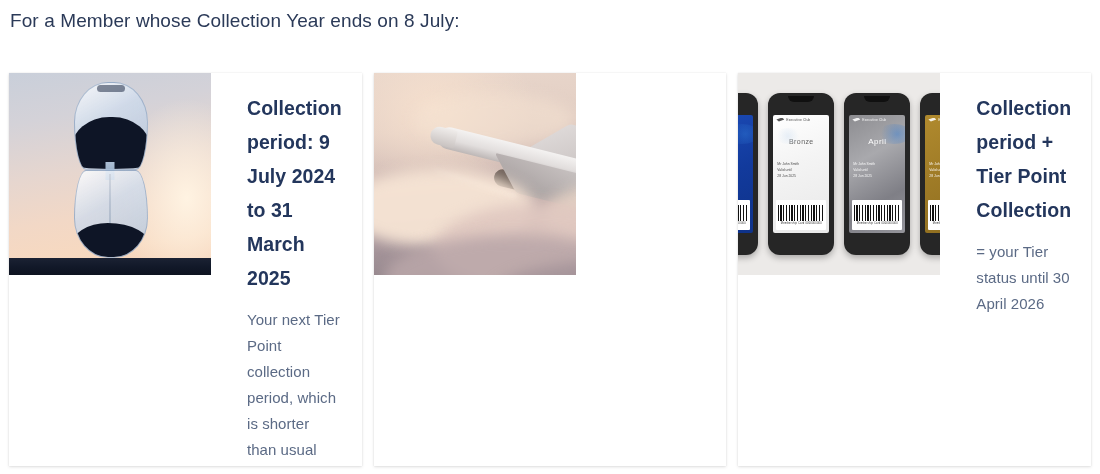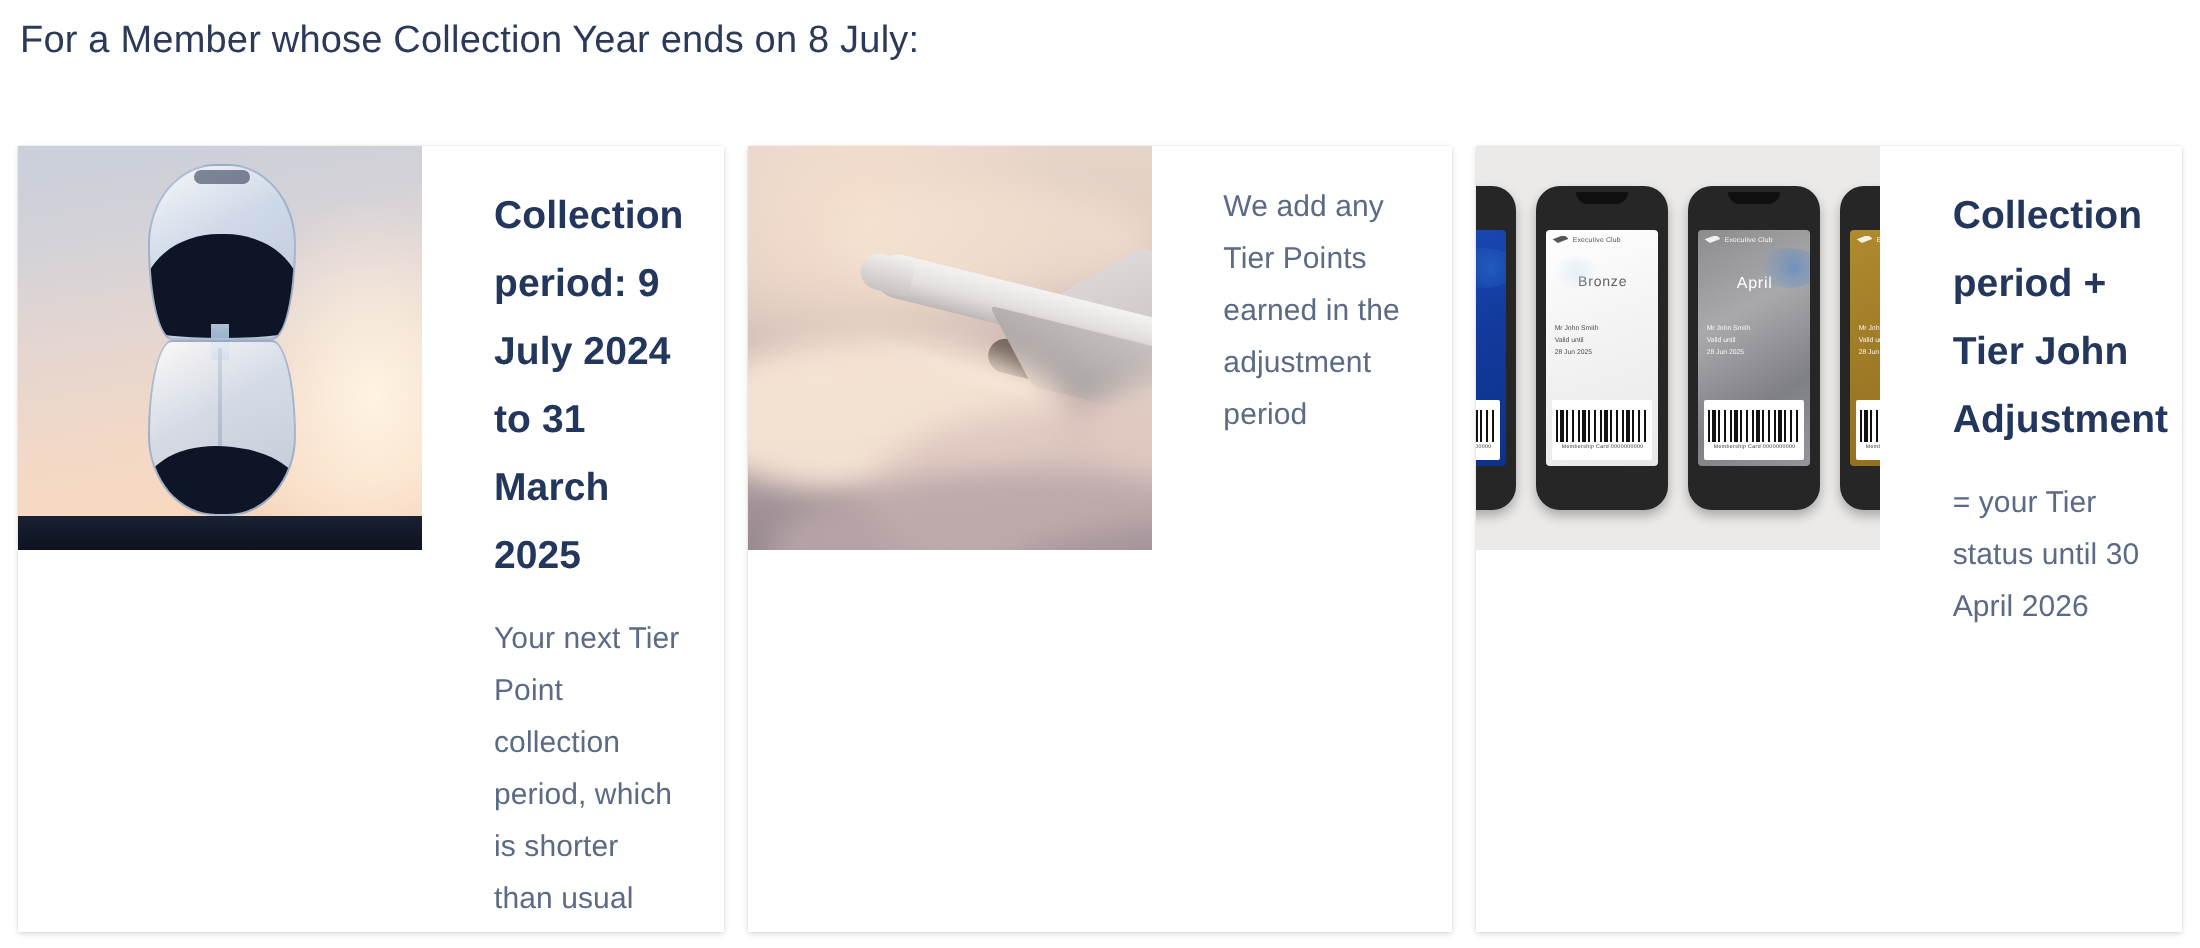--- a/index.html
+++ b/index.html
@@ -466,21 +466,20 @@
           </div>
           <div class="cloud c1"></div>
           <div class="cloud c3"></div>
           <div class="cloud c2"></div>
           <div class="cloud c5"></div>
           <div class="cloud c4"></div>
           <div class="cloud c8"></div>
         </div>
       </div>
       <div class="card-body">
-        <p class="card-desc">We add any Tier Points earned in the adjustment period</p>
       </div>
     </div>
 
     <div class="card">
       <div class="card-media">
         <div class="phones-scene">
 
           <div class="phone">
             <div class="notch"></div>
             <div class="mcard tier-blue">
@@ -577,19 +576,19 @@
               <div class="mcard-barcode">
                 <div class="bars"></div>
                 <div class="barcode-num">Membership Card  0000000000</div>
               </div>
             </div>
           </div>
 
         </div>
       </div>
       <div class="card-body">
-        <h3 class="card-title">Collection period + Tier John Adjustment</h3>
+        <h3 class="card-title">Collection period + Tier Point Collection</h3>
         <p class="card-desc">= your Tier status until 30 April 2026</p>
       </div>
     </div>
 
   </div>
 </div>
 
 </body></html>

